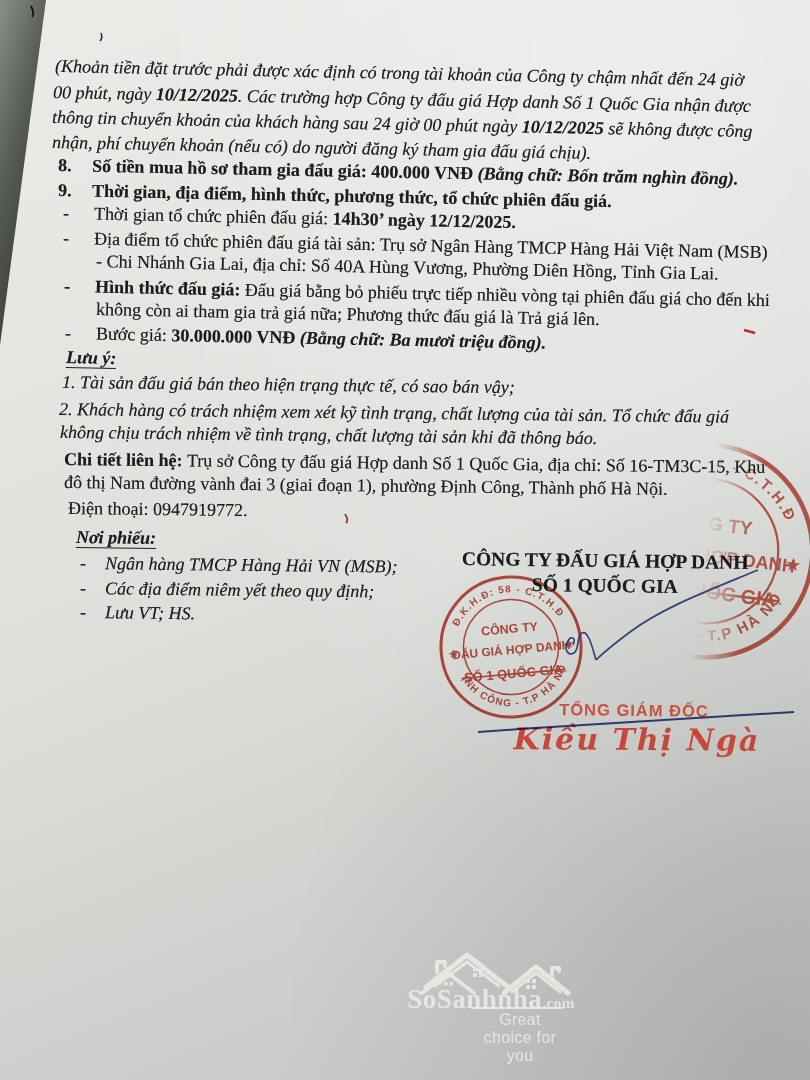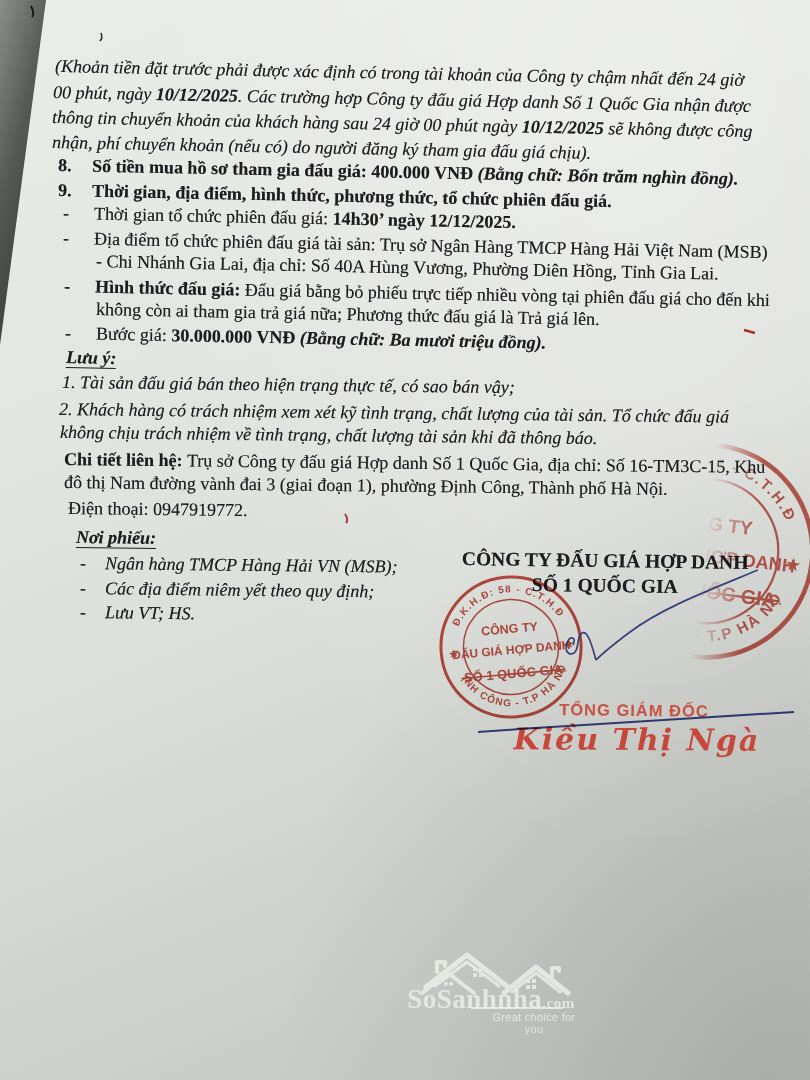--- a/index.html
+++ b/index.html
@@ -27,22 +27,22 @@
       font-family:"Liberation Sans","DejaVu Sans",sans-serif;font-weight:bold;font-size:16.5px;
       color:#c75242;letter-spacing:1px;transform:rotate(.6deg);}
   .sig-name{position:absolute;left:492px;top:722px;width:290px;text-align:center;
       font-family:"DejaVu Serif","Liberation Serif",serif;font-style:italic;font-weight:bold;
       font-size:30px;color:#c7483a;letter-spacing:2px;transform:rotate(.4deg);}
   .wm{position:absolute;color:#edefe9;opacity:.82;text-align:center;
       font-family:"Liberation Serif","DejaVu Serif",serif;}
   .wm-brand{left:396px;top:984px;width:190px;font-weight:bold;font-size:27px;letter-spacing:.5px;}
   .wm-brand .tld{font-size:15px;font-weight:bold;}
   .wm-line{position:absolute;left:471px;top:1007px;width:92px;height:2px;background:#edefe9;opacity:.8;}
-  .wm-tag{left:488px;top:1011px;width:92px;font-family:"Liberation Sans","DejaVu Sans",sans-serif;
-      font-size:11px;letter-spacing:.3px;}
+  .wm-tag{left:474px;top:1011px;width:92px;font-family:"Liberation Sans","DejaVu Sans",sans-serif;
+      font-size:16px;letter-spacing:.3px;}
   svg.overlay{position:absolute;left:0;top:0;mix-blend-mode:multiply;pointer-events:none;}
   svg.houses{position:absolute;left:420px;top:946px;opacity:.82;}
 </style>
 </head>
 <body>
 
 <div id="page">
   <div class="corner"></div>
 
   <div class="ln" style="left:55px;top:55px"><span class="i">(Khoản tiền đặt trước phải được xác định có trong tài khoản của Công ty chậm nhất đến 24 giờ</span></div>

